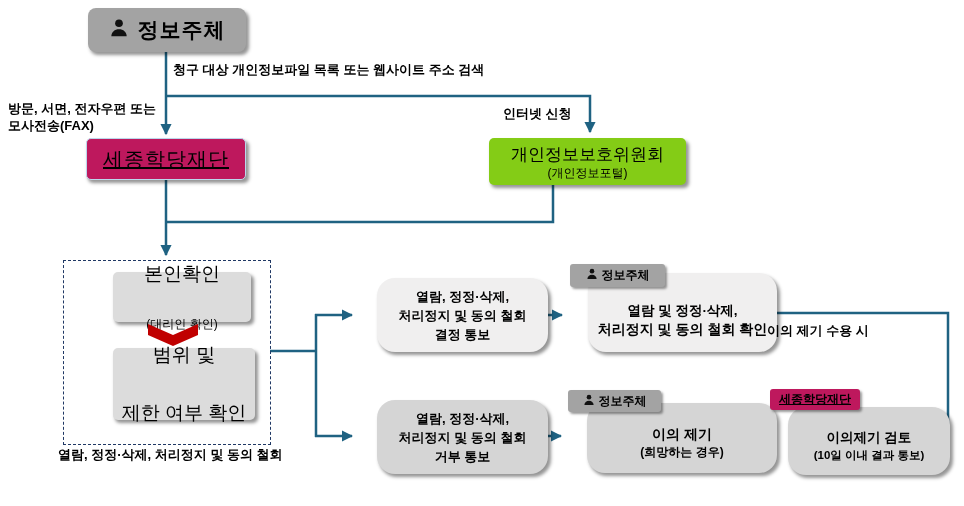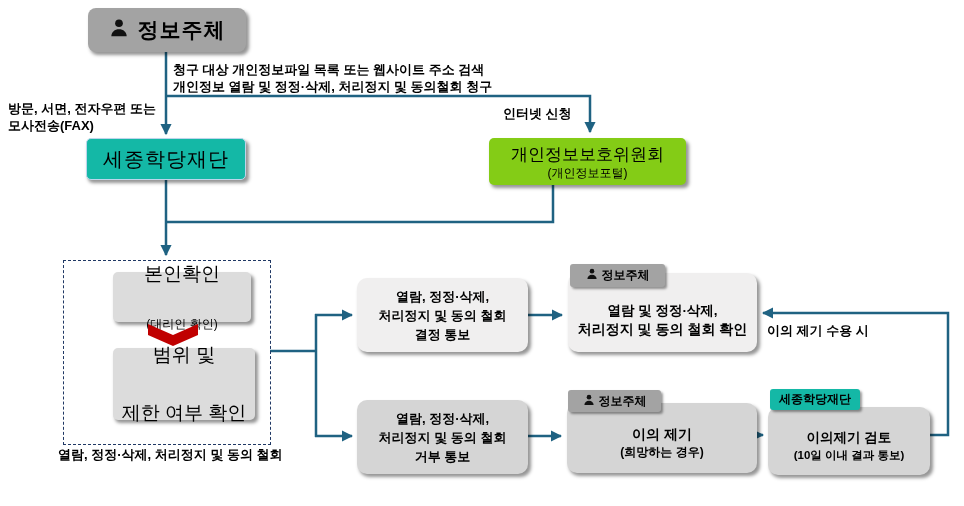--- a/index.html
+++ b/index.html
@@ -5,26 +5,26 @@
   html,body{margin:0;padding:0;background:#ffffff;}
   #canvas{
     position:relative;width:964px;height:506px;background:#ffffff;overflow:hidden;
     font-family:"Liberation Sans","DejaVu Sans",sans-serif;color:#000;
   }
   .abs{position:absolute;}
   svg.wires{position:absolute;left:0;top:0;z-index:1;}
   .node{position:absolute;z-index:2;display:flex;flex-direction:column;align-items:center;justify-content:center;text-align:center;box-sizing:border-box;}
   .shadow{box-shadow:2.5px 3px 3.5px rgba(0,0,0,0.42);}
   .peach{background:#a3a3a3;}
-  .lblue{background:#14b8a6;}
+  .lblue{background:#be185d;text-decoration:underline;}
   .beige{background:#84cc16;}
   .gray-l{background:#F0EFEF;}
   .gray-d{background:#D5D5D5;}
   .gray-m{background:#DCDCDC;gap:32px;}
-  .r5{border-radius:5px;} .r8{border-radius:8px;} .r10{border-radius:10px;}
+  .r5{border-radius:5px;} .r8{border-radius:8px;} .r10{border-radius:18px;margin-left:20px;}
   .big{font-size:20px;font-weight:400;letter-spacing:1px;}
   .med{font-size:17px;font-weight:400;}
   .bold13{font-size:13px;font-weight:700;line-height:19px;}
   .sub{font-size:12px;font-weight:400;line-height:14px;}
   .tag{position:absolute;z-index:3;display:flex;align-items:center;justify-content:center;gap:4px;font-size:12px;font-weight:700;box-shadow:2px 2px 2.5px rgba(0,0,0,0.4);border-radius:3px;}
   .note{position:absolute;z-index:2;font-size:13px;font-weight:700;line-height:17px;white-space:nowrap;}
   .title-row{display:flex;flex-direction:row;align-items:center;gap:9px;font-size:21px;font-weight:700;letter-spacing:1px;}
   .icon-person{display:inline-block;}
 </style>
 </head>
@@ -60,21 +60,20 @@
           <circle cx="12" cy="6.3" r="4.6"></circle>
           <path d="M2.8 22 c0-5.4 4.1-8.6 9.2-8.6 s9.2 3.2 9.2 8.6 z"></path>
         </svg>
       </span>
       <span>정보주체</span>
     </div>
   </div>
 
   <div class="note" style="left:173px;top:61px;">
     <span style="display:block">청구 대상 개인정보파일 목록 또는 웹사이트 주소 검색</span>
-    <span style="display:block">개인정보 열람 및 정정·삭제, 처리정지 및 동의철회 청구</span>
   </div>
 
   <div class="note" style="left:8px;top:100px;">
     <span style="display:block">방문, 서면, 전자우편 또는</span>
     <span style="display:block">모사전송(FAX)</span>
   </div>
 
   <div class="note" style="left:503px;top:105px;">인터넷 신청</div>
 
   <div class="node lblue r5 shadow big" style="left:86px;top:138px;width:160px;height:42px;border:1px solid #BCD6EC;">

